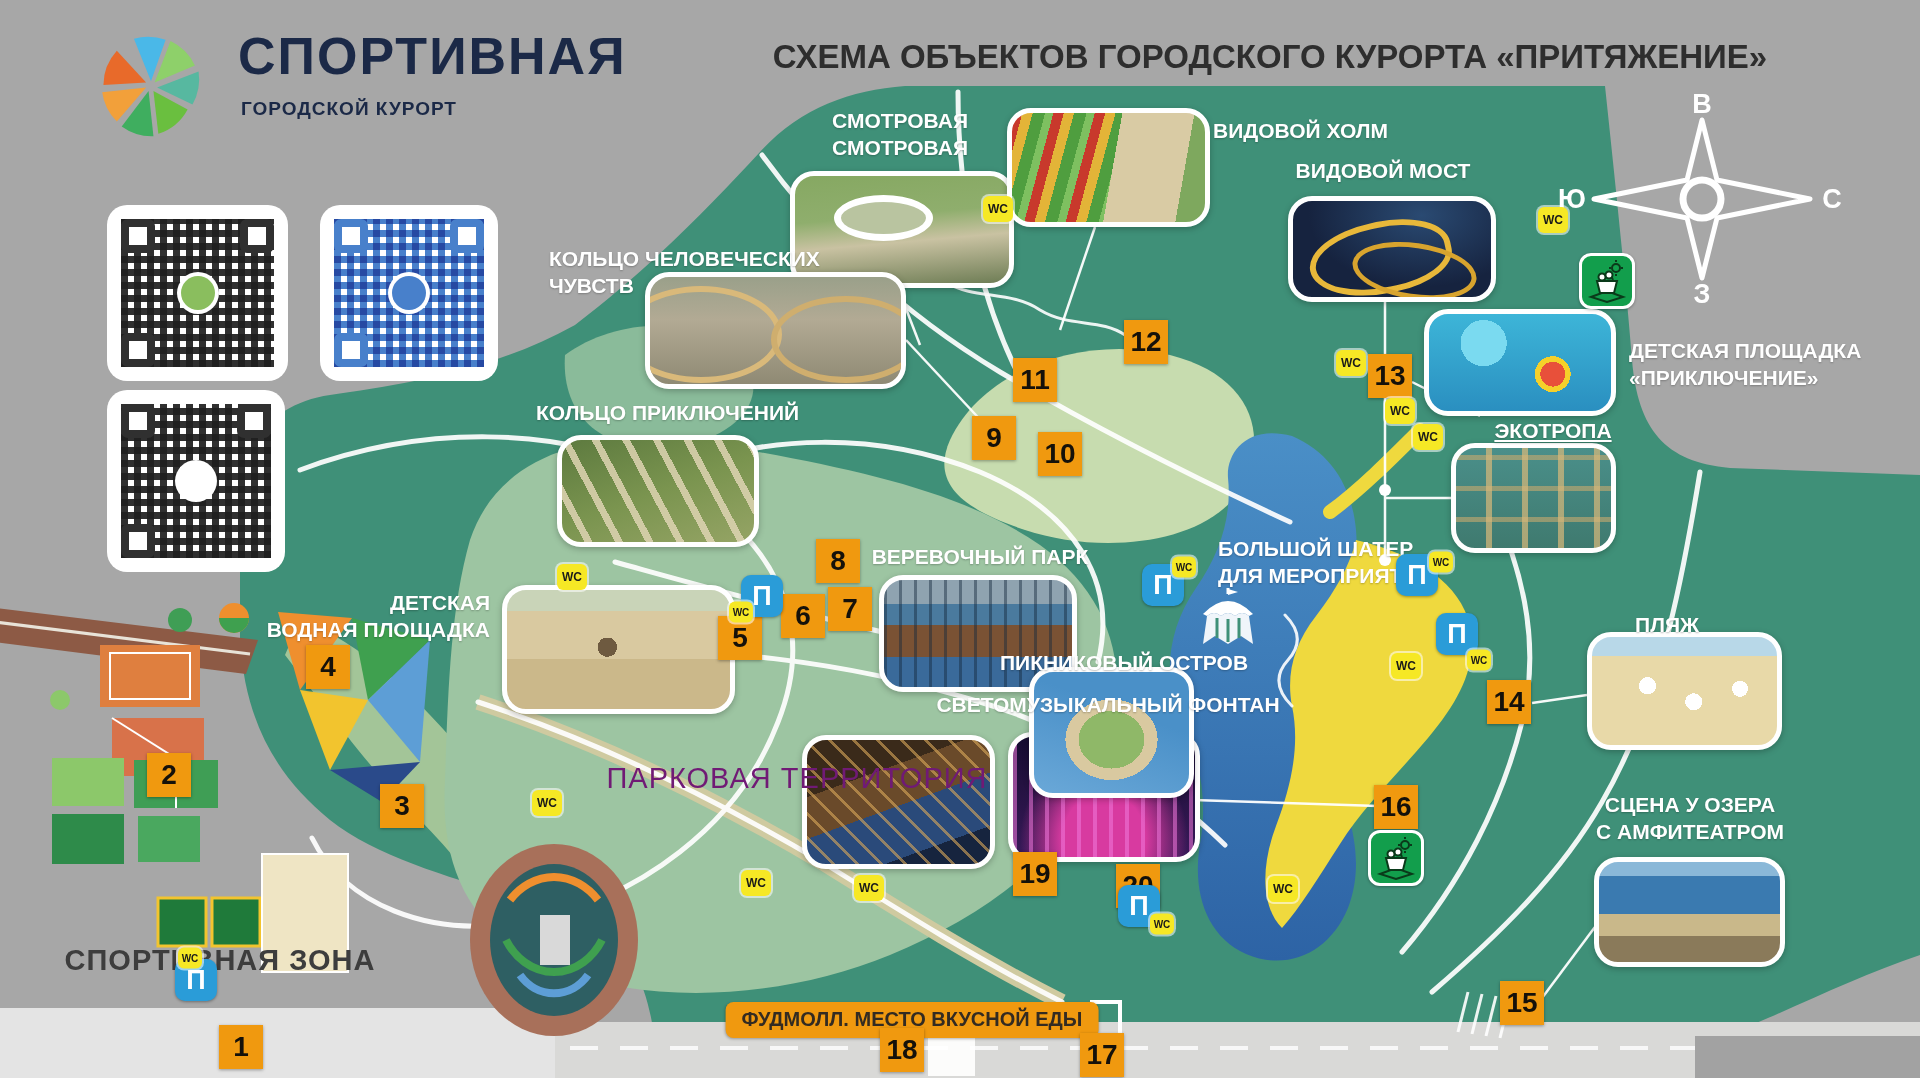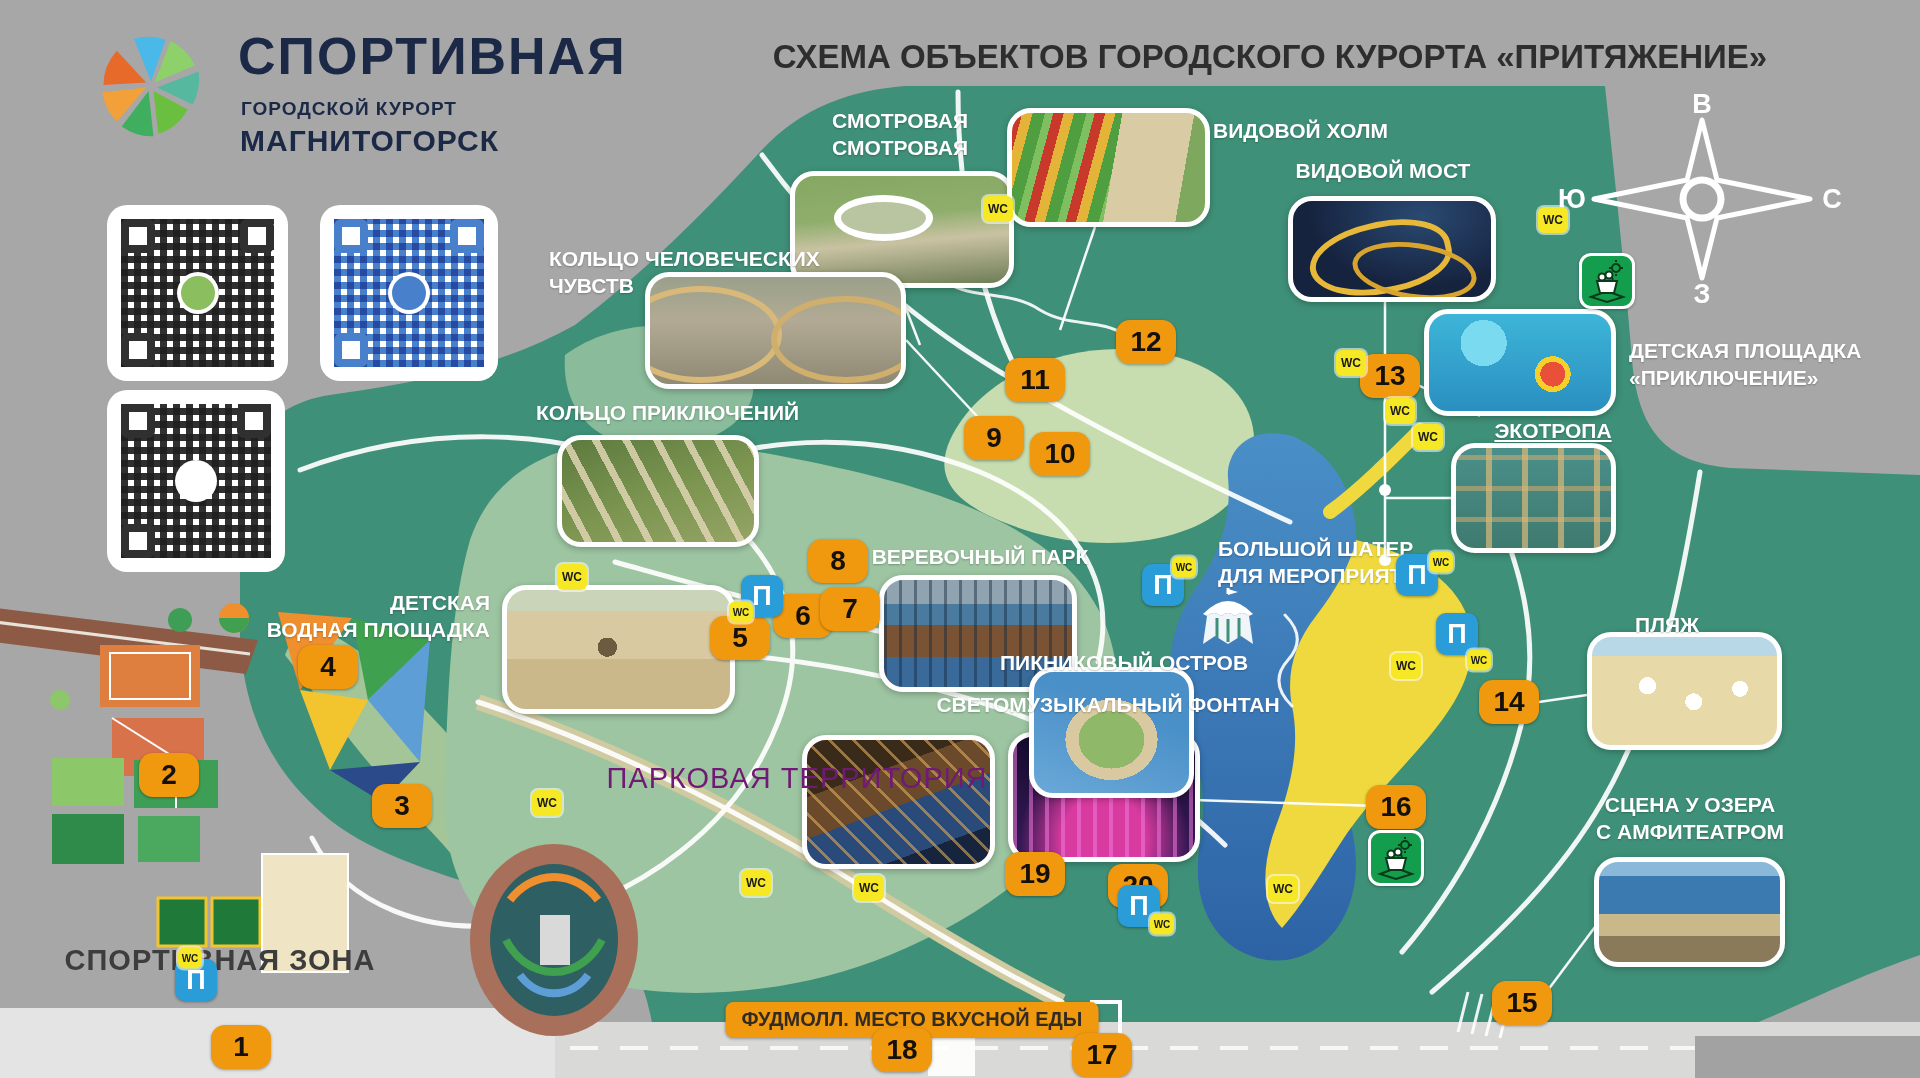--- a/index.html
+++ b/index.html
@@ -53,21 +53,21 @@
   .ph-scena{background:linear-gradient(180deg,#8ab8d8 0 14%,#3a7ab0 14% 52%,#c9b88a 52% 74%,#8a7a5a 74%)}
   .ph-fudmoll{background:repeating-linear-gradient(45deg,rgba(217,168,90,.6) 0 3px,rgba(0,0,0,0) 3px 17px),linear-gradient(160deg,#3a2a1a 0 30%,#6a4a2a 30% 52%,#2a4a7a 52% 80%,#16243e 80%)}
   
   .mlabel{position:absolute;color:#fff;font-weight:bold;font-size:21px;line-height:1.28;text-shadow:0 1px 2px rgba(0,0,0,.25);white-space:nowrap}
   .mlabel.center{transform:translateX(-50%);text-align:center}
   .mlabel.right{transform:translateX(-100%);text-align:right}
   .mlabel.darkgreen{color:#701a75;font-size:29px;letter-spacing:1px;text-shadow:none;font-weight:normal}
   .mlabel.dark{color:#3d3d3d;font-size:29px;letter-spacing:1px;text-shadow:none;font-weight:bold}
   .mlabel.chip{background:var(--orange);color:#332b22;padding:5px 16px;border-radius:8px;font-size:20px;text-shadow:none;box-shadow:0 1px 3px rgba(0,0,0,.3)}
   
-  .marker{position:absolute;width:60px;height:44px;background:var(--orange);border-radius:14px;color:#15110a;font-size:28px;font-weight:bold;display:flex;align-items:center;justify-content:center;transform:translate(-50%,-50%);box-shadow:0 1px 3px rgba(0,0,0,.35)}
+  .marker{position:absolute;width:44px;height:44px;background:var(--orange);border-radius:0;color:#15110a;font-size:28px;font-weight:bold;display:flex;align-items:center;justify-content:center;transform:translate(-50%,-50%);box-shadow:0 1px 3px rgba(0,0,0,.35)}
   .parking{position:absolute;width:42px;height:42px;background:var(--blue);border-radius:10px;color:#fff;font-size:27px;font-weight:bold;display:flex;align-items:center;justify-content:center;transform:translate(-50%,-50%);box-shadow:0 1px 3px rgba(0,0,0,.35)}
   .wc{position:absolute;width:30px;height:26px;background:var(--yellow);border-radius:6px;color:#1a1a1a;font-size:12px;font-weight:bold;display:flex;align-items:center;justify-content:center;transform:translate(-50%,-50%);box-shadow:0 0 0 2px rgba(255,255,255,.55)}
   .wc.small{width:24px;height:21px;font-size:10px}
   .icon-picnic{position:absolute;width:56px;height:56px;background:var(--greenicon);border:3px solid #fff;border-radius:12px;transform:translate(-50%,-50%);display:flex;align-items:center;justify-content:center;box-shadow:0 1px 3px rgba(0,0,0,.3)}
   .icon-tent{position:absolute;width:70px;height:64px;transform:translate(-50%,-50%)}
 </style>
 </head>
 <body>
 
 <div id="stage">
@@ -185,21 +185,20 @@
       <path d="M 53,48 L 66,14 A 42,42 0 0 1 86,34 Z" fill="#8ed06a"></path>
       <path d="M 55,52 L 89,39 A 42,42 0 0 1 84,66 Z" fill="#57b8a0"></path>
       <path d="M 52,55 L 80,70 A 42,42 0 0 1 56,90 Z" fill="#6abf3f"></path>
       <path d="M 48,55 L 52,92 A 42,42 0 0 1 26,84 Z" fill="#3fae5f"></path>
       <path d="M 46,52 L 22,80 A 42,42 0 0 1 10,56 Z" fill="#f2a03a"></path>
       <path d="M 46,48 L 11,50 A 42,42 0 0 1 22,22 Z" fill="#e86a2a"></path>
     </g>
   </svg>
   <div class="brand-name">СПОРТИВНАЯ</div>
   <div class="brand-sub">ГОРОДСКОЙ КУРОРТ</div>
-  <div class="brand-city">МАГНИТОГОРСК</div>
   <div class="map-title">СХЕМА ОБЪЕКТОВ ГОРОДСКОГО КУРОРТА «ПРИТЯЖЕНИЕ»</div>
 
   <span class="compass-letter" style="left:1702px;top:104px">В</span>
   <span class="compass-letter" style="left:1572px;top:199px">Ю</span>
   <span class="compass-letter" style="left:1832px;top:199px">С</span>
   <span class="compass-letter" style="left:1702px;top:294px">З</span>
 
   <div id="qr-layer">
       <div class="qr" style="left: 107px; top: 205px; width: 181px; height: 176px; --qrc: #141414;">
         <div class="pat">

